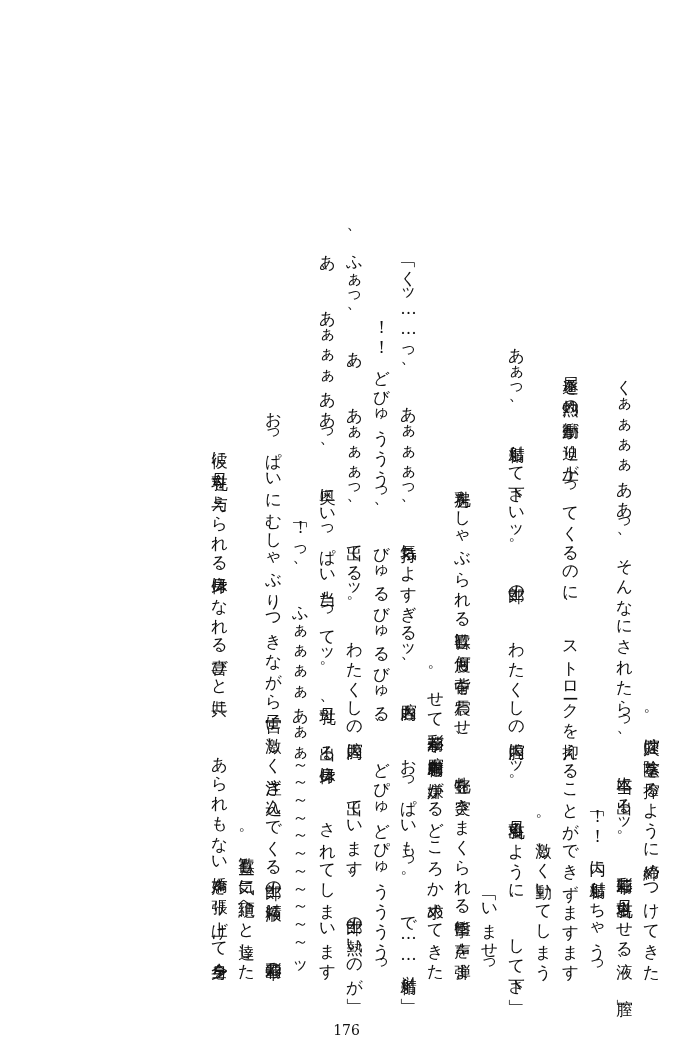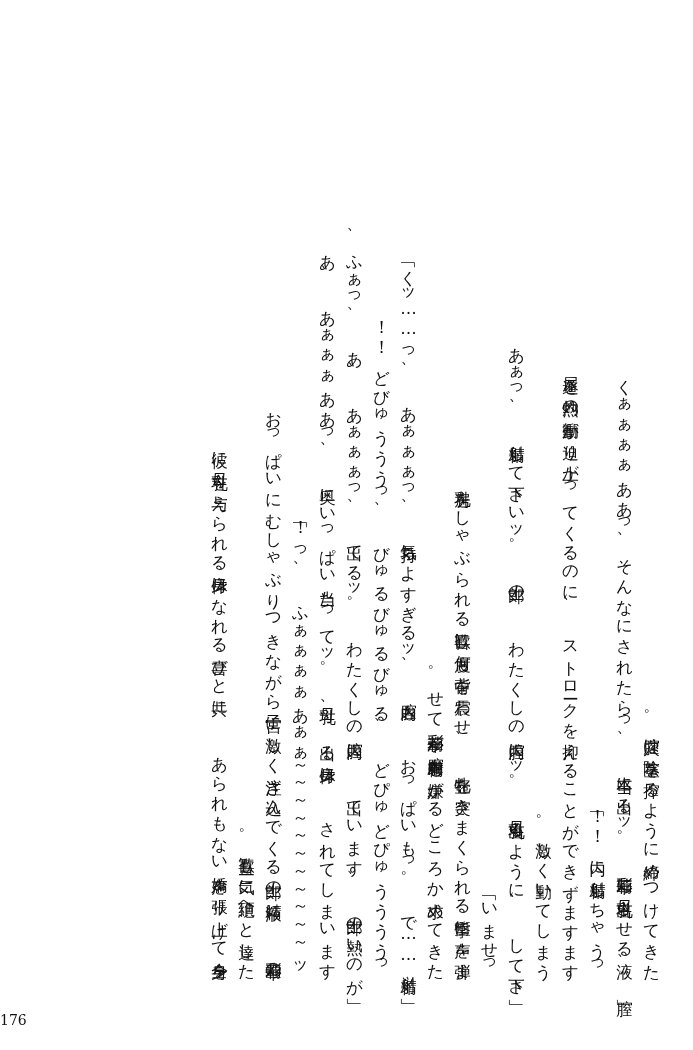--- a/index.html
+++ b/index.html
@@ -44,24 +44,24 @@
     white-space: pre-wrap;
     word-break: break-all;
     font-family: "DejaVu Serif", "Liberation Serif", serif;
     font-weight: 500;
   }
   .col.indent {
     padding-top: 17px;
   }
   #page-number {
     position: absolute;
-    bottom: 22px;
+    bottom: 12px;
     left: 0;
     right: 0;
-    text-align: left;
+    text-align: center;
     font-size: 14px;
     color: #111111;
     font-family: "DejaVu Serif", "Liberation Serif", serif;
   }
 </style>
 </head>
 <body>
 
 <div id="page">
 

